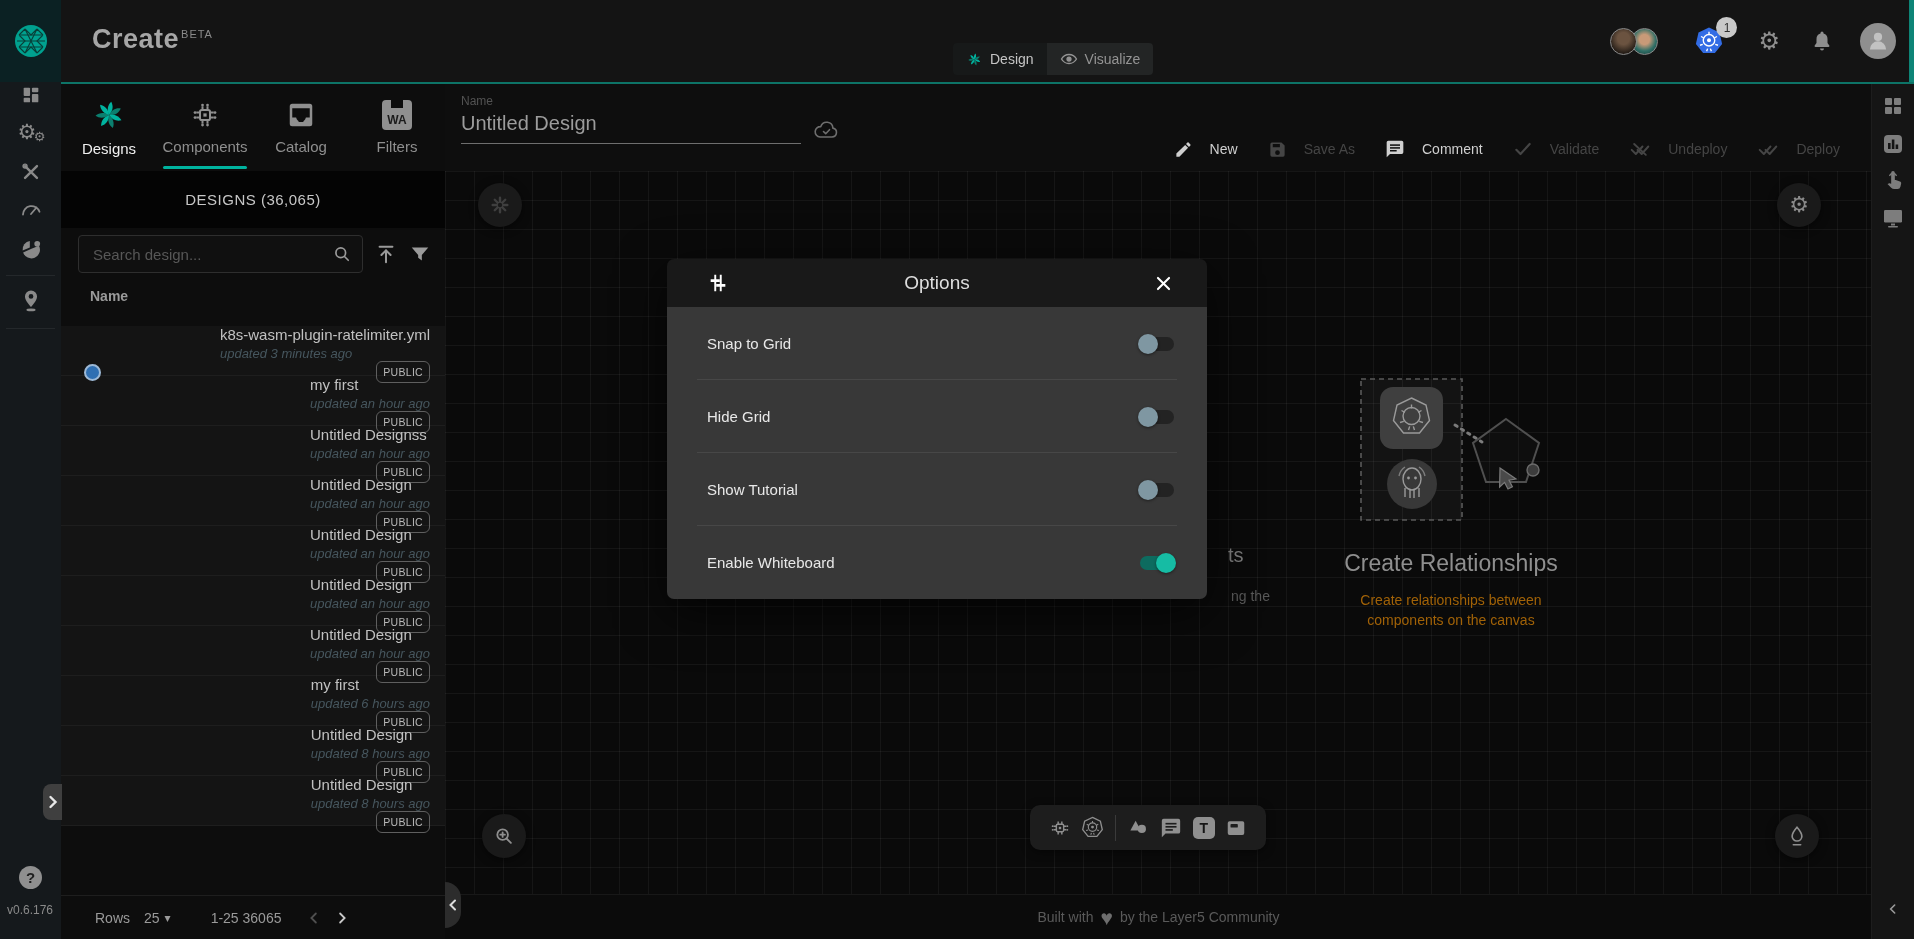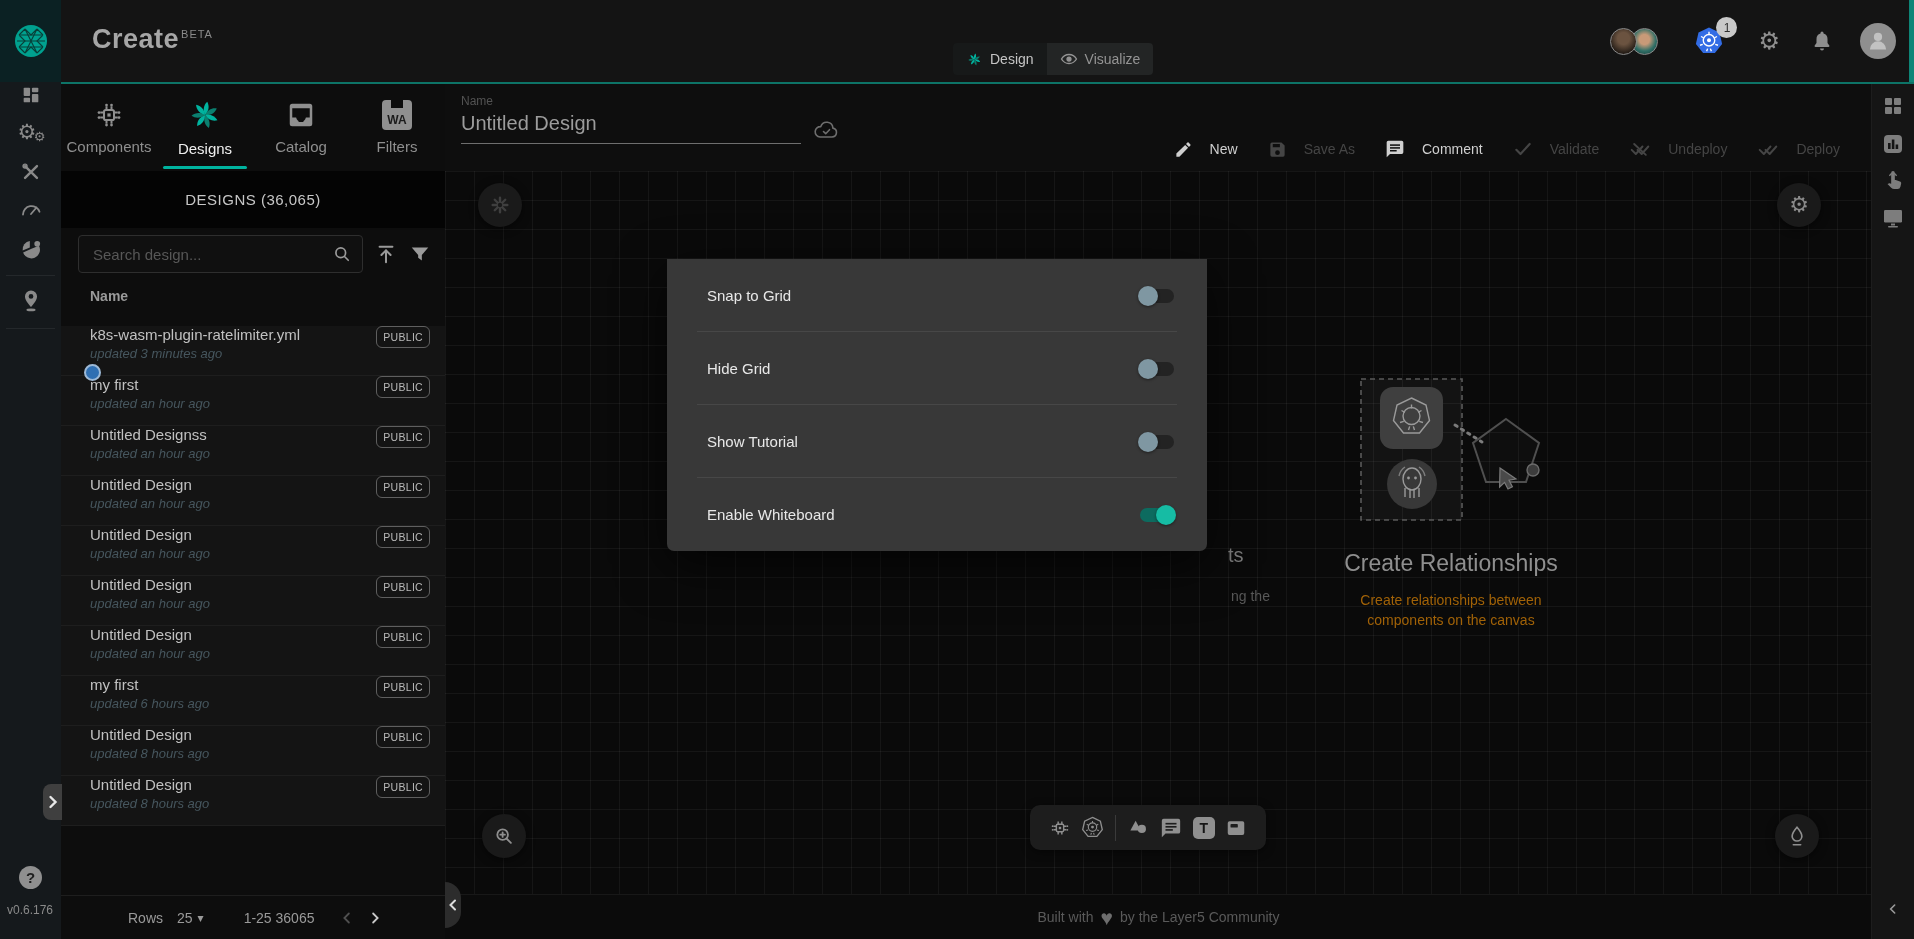--- a/index.html
+++ b/index.html
@@ -55,29 +55,29 @@
   .section-bar{position:absolute;top:89px;left:0;right:0;height:57px;background:#040404;display:flex;align-items:center;justify-content:center;
                font-size:15px;color:#c7c7c7;letter-spacing:.5px;}
   .search-row{position:absolute;top:153px;left:17px;right:14px;height:38px;display:flex;align-items:center;}
   .search-box{width:301px;height:38px;border:1px solid #2e2e2e;border-radius:4px;background:#101010;display:flex;align-items:center;box-sizing:border-box;padding:0 10px 0 12px;}
   .search-box input{flex:1;background:transparent;border:none;outline:none;color:#bbb;font-size:15px;font-family:inherit;}
   .search-box input::placeholder{color:#575757;}
   .srch-btn{margin-left:12px;color:#9a9a9a;cursor:pointer;}
 
   .col-header{position:absolute;top:206px;left:29px;font-size:14px;font-weight:bold;color:#9a9a9a;}
   .dlist{position:absolute;top:244px;left:0;right:0;}
-  .drow{height:49px;border-bottom:1px solid #1e1e1e;display:flex;align-items:flex-start;padding:0 15px 0 29px;cursor:pointer;background:#141414;}
+  .drow{height:49px;border-bottom:1px solid #1e1e1e;display:flex;align-items:flex-end;padding:0 15px 0 29px;cursor:pointer;background:#141414;flex-direction:column;}
   .drow-name{font-size:15px;color:#c1c1c1;margin-bottom:3px;white-space:nowrap;overflow:hidden;}
   .drow-updated{font-size:13px;font-style:italic;color:#46565e;}
   .drow-badge{margin-left:auto;font-size:10.5px;color:#b9b9b9;border:1px solid #5f5f5f;border-radius:6px;padding:4px 6px;letter-spacing:.3px;}
   .peek-avatar{position:absolute;left:23px;top:282px;width:17px;height:17px;border-radius:50%;background:#2f6fb2;border:2px solid #9db9d6;box-sizing:border-box;z-index:3;}
 
   .pagination{position:absolute;left:0;right:0;top:813px;bottom:0;border-top:1px solid #1e1e1e;background:#0d0d0d;
               display:flex;align-items:center;font-size:14px;color:#9a9a9a;}
-  .pag-rows{margin-left:67px;}
+  .pag-rows{margin-left:34px;}
   .pag-pp{margin-left:14px;display:flex;align-items:center;gap:5px;cursor:pointer;}
   .pag-range{margin-left:40px;}
   .pag-nav{margin-left:24px;display:flex;gap:10px;}
 
   
   .canvas{position:absolute;top:82px;left:445px;right:42px;bottom:0;background:#0e0e0e;overflow:hidden;}
   .cgrid{position:absolute;top:89px;left:0;right:0;bottom:44px;background-color:#0a0a0a;
          background-image:linear-gradient(rgba(255,255,255,.05) 1px,transparent 1px),linear-gradient(90deg,rgba(255,255,255,.05) 1px,transparent 1px);
          background-size:29px 29px;}
   .name-label{position:absolute;left:16px;top:12px;font-size:12px;color:#525252;}
@@ -258,49 +258,49 @@
       <svg width="12" height="14" viewBox="0 0 12 14" fill="none" stroke="#e8e8e8" stroke-width="2.4" stroke-linecap="round">
         <path d="M3.5 2l5 5-5 5"></path>
       </svg>
     </div>
     <div class="help-circle" style="top:784px">?</div>
     <div class="version" style="top:821px">v0.6.176</div>
   </div>
 
   <div class="panel">
     <div class="tabs">
+      <div class="tab active">
+        <svg width="34" height="34" viewBox="0 0 24 24">
+          <g>
+            <path d="M12 12C10.4 8.6 10.9 5 13.6 2.6c1.7 3.1 1.1 6.7-1.6 9.4z" fill="#00B39F"></path>
+            <path d="M12 12C10.4 8.6 10.9 5 13.6 2.6c1.7 3.1 1.1 6.7-1.6 9.4z" fill="#0b7f6f" transform="rotate(51 12 12)"></path>
+            <path d="M12 12C10.4 8.6 10.9 5 13.6 2.6c1.7 3.1 1.1 6.7-1.6 9.4z" fill="#00B39F" transform="rotate(103 12 12)"></path>
+            <path d="M12 12C10.4 8.6 10.9 5 13.6 2.6c1.7 3.1 1.1 6.7-1.6 9.4z" fill="#0b7f6f" transform="rotate(154 12 12)"></path>
+            <path d="M12 12C10.4 8.6 10.9 5 13.6 2.6c1.7 3.1 1.1 6.7-1.6 9.4z" fill="#00B39F" transform="rotate(206 12 12)"></path>
+            <path d="M12 12C10.4 8.6 10.9 5 13.6 2.6c1.7 3.1 1.1 6.7-1.6 9.4z" fill="#0b7f6f" transform="rotate(257 12 12)"></path>
+            <path d="M12 12C10.4 8.6 10.9 5 13.6 2.6c1.7 3.1 1.1 6.7-1.6 9.4z" fill="#00B39F" transform="rotate(309 12 12)"></path>
+          </g>
+        </svg>
+        <span>Designs</span>
+      </div>
       <div class="tab">
         <svg width="30" height="30" viewBox="0 0 24 24" fill="none" stroke="#8f8f8f" stroke-width="1.6">
           <rect x="8" y="8" width="8" height="8" rx="1.5"></rect>
             <rect x="10.7" y="10.7" width="2.6" height="2.6" fill="#8f8f8f" stroke="none"></rect>
           <path d="M8 10H5M8 14H5M16 10h3M16 14h3M10 8V5M14 8V5M10 16v3M14 16v3"></path>
           <circle cx="4" cy="10" r="1.1" fill="#8f8f8f" stroke="none"></circle>
             <circle cx="4" cy="14" r="1.1" fill="#8f8f8f" stroke="none"></circle>
           <circle cx="20" cy="10" r="1.1" fill="#8f8f8f" stroke="none"></circle>
             <circle cx="20" cy="14" r="1.1" fill="#8f8f8f" stroke="none"></circle>
           <circle cx="10" cy="4" r="1.1" fill="#8f8f8f" stroke="none"></circle>
             <circle cx="14" cy="4" r="1.1" fill="#8f8f8f" stroke="none"></circle>
           <circle cx="10" cy="20" r="1.1" fill="#8f8f8f" stroke="none"></circle>
             <circle cx="14" cy="20" r="1.1" fill="#8f8f8f" stroke="none"></circle>
         </svg>
         <span>Components</span>
-      </div>
-      <div class="tab active">
-        <svg width="34" height="34" viewBox="0 0 24 24">
-          <g>
-            <path d="M12 12C10.4 8.6 10.9 5 13.6 2.6c1.7 3.1 1.1 6.7-1.6 9.4z" fill="#00B39F"></path>
-            <path d="M12 12C10.4 8.6 10.9 5 13.6 2.6c1.7 3.1 1.1 6.7-1.6 9.4z" fill="#0b7f6f" transform="rotate(51 12 12)"></path>
-            <path d="M12 12C10.4 8.6 10.9 5 13.6 2.6c1.7 3.1 1.1 6.7-1.6 9.4z" fill="#00B39F" transform="rotate(103 12 12)"></path>
-            <path d="M12 12C10.4 8.6 10.9 5 13.6 2.6c1.7 3.1 1.1 6.7-1.6 9.4z" fill="#0b7f6f" transform="rotate(154 12 12)"></path>
-            <path d="M12 12C10.4 8.6 10.9 5 13.6 2.6c1.7 3.1 1.1 6.7-1.6 9.4z" fill="#00B39F" transform="rotate(206 12 12)"></path>
-            <path d="M12 12C10.4 8.6 10.9 5 13.6 2.6c1.7 3.1 1.1 6.7-1.6 9.4z" fill="#0b7f6f" transform="rotate(257 12 12)"></path>
-            <path d="M12 12C10.4 8.6 10.9 5 13.6 2.6c1.7 3.1 1.1 6.7-1.6 9.4z" fill="#00B39F" transform="rotate(309 12 12)"></path>
-          </g>
-        </svg>
-        <span>Designs</span>
       </div>
       <div class="tab">
         <svg width="30" height="30" viewBox="0 0 24 24" fill="#8f8f8f">
           <path d="M19 3H5a2 2 0 0 0-2 2v14a2 2 0 0 0 2 2h14a2 2 0 0 0 2-2V5a2 2 0 0 0-2-2zm0 11h-3.1a4 4 0 0 1-7.8 0H5V6.5h14z"></path>
           <rect x="10" y="15.2" width="4" height="2.4" rx="0.7" fill="#0d0d0d"></rect>
         </svg>
         <span>Catalog</span>
       </div>
       <div class="tab">
         <span class="wa-badge">
@@ -632,20 +632,34 @@
       </svg>
     </div>
     <div class="dock-item" style="bottom:14px">
       <svg width="16" height="16" viewBox="0 0 24 24" fill="none" stroke="#9a9a9a" stroke-width="2.4" stroke-linecap="round">
         <path d="M14.5 6 8.5 12l6 6"></path>
       </svg>
     </div>
   </div>
 
   <div class="overlay-shadow">
+    <div class="modal-header">
+      <span class="tune">
+        <svg width="22" height="22" viewBox="0 0 24 24" fill="none" stroke="#fff" stroke-width="2.1" stroke-linecap="square">
+          <path d="M9 4v16M15 4v16"></path>
+          <path d="M5.5 9.5h7M11.5 14.5h7" stroke-width="3"></path>
+        </svg>
+      </span>
+      <span class="modal-title">Options</span>
+      <span class="close-x">
+        <svg width="19" height="19" viewBox="0 0 24 24" fill="none" stroke="#fff" stroke-width="2.6" stroke-linecap="round">
+          <path d="M5 5l14 14M19 5 5 19"></path>
+        </svg>
+      </span>
+    </div>
     <div class="modal-body">
       <div class="opt-row">
         <span class="opt-label">Snap to Grid</span>
         <span class="switch off">
             <span class="knob"></span>
           </span>
       </div>
       <div class="opt-row">
         <span class="opt-label">Hide Grid</span>
         <span class="switch off">

